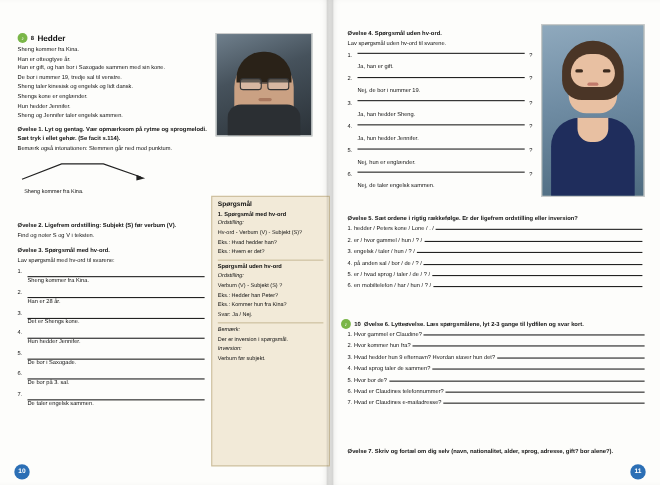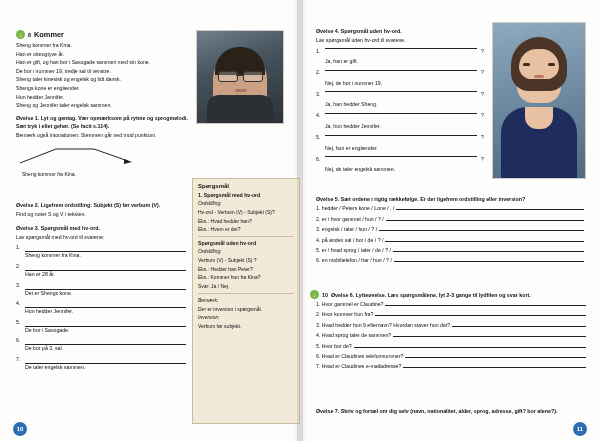--- a/index.html
+++ b/index.html
@@ -72,21 +72,21 @@
       <div style="position:absolute;left:21px;top:40px;width:18px;height:9px;border:1.2px solid #333;border-radius:3px;background:rgba(255,255,255,.25);"></div>
       <div style="position:absolute;left:46px;top:40px;width:18px;height:9px;border:1.2px solid #333;border-radius:3px;background:rgba(255,255,255,.25);"></div>
       <div style="position:absolute;left:39px;top:44px;width:7px;height:1.2px;background:#333;"></div>
       <div style="position:absolute;left:38px;top:58px;width:12px;height:3px;background:#a9785f;border-radius:2px;"></div>
     </div>
 
     <div class="col" style="left:16px;top:30px;width:176px;">
       <div class="speaker-head">
         <span class="audio-ico">♪</span>
         <span class="audio-num">8</span>
-        <span class="name">Kommer</span>
+        <span class="name">Hedder</span>
       </div>
       <div class="lines">
         <p>Sheng kommer fra Kina.</p>
         <p>Han er otteogtyve år.</p>
         <p>Han er gift, og han bor i Saxogade sammen med sin kone.</p>
         <p>De bor i nummer 19, tredje sal til venstre.</p>
         <p>Sheng taler kinesisk og engelsk og lidt dansk.</p>
         <p>Shengs kone er englænder.</p>
         <p>Hun hedder Jennifer.</p>
         <p>Sheng og Jennifer taler engelsk sammen.</p>

